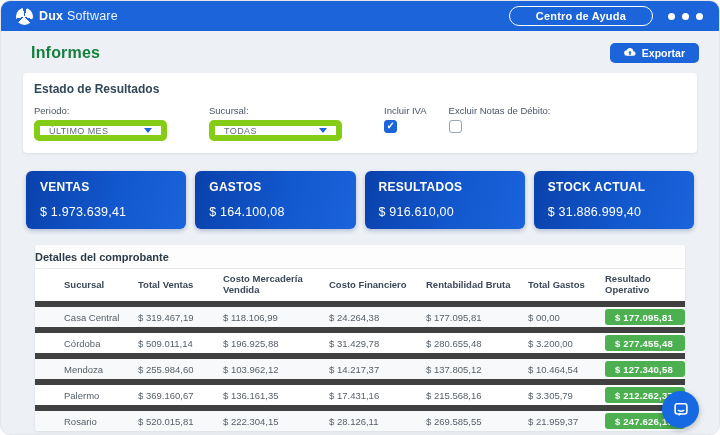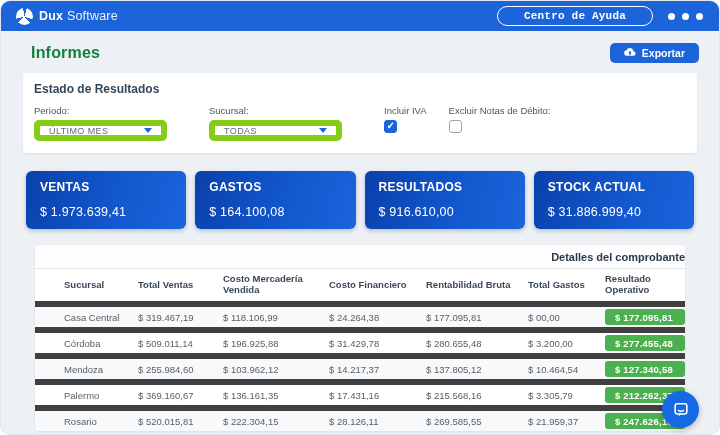--- a/index.html
+++ b/index.html
@@ -12,21 +12,21 @@
   .topbar { height:30px; background:#1b64d9; display:flex; align-items:center;
             justify-content:space-between; padding:0 16px 0 15px; }
   .brand { display:flex; align-items:center; gap:6px; }
   .logo-mark { width:17px; height:17px; border-radius:50%;
     background:conic-gradient(from 15deg, #ffffff 0 95deg, rgba(255,255,255,0) 95deg 120deg,
                #ffffff 120deg 215deg, rgba(255,255,255,0) 215deg 240deg,
                #ffffff 240deg 335deg, rgba(255,255,255,0) 335deg 360deg); }
   .brand-text { color:#fff; font-size:12.5px; letter-spacing:.2px; }
   .brand-text b { font-weight:700; }
   .brand-text span { font-weight:400; opacity:.92; }
-  .topbar-right { display:flex; align-items:center; gap:15px;font-family:Liberation Mono, monospace; }
+  .topbar-right { display:flex; align-items:center; gap:15px; }
   .help-btn { border:1.5px solid #ffffff; border-radius:11px; color:#fff;
               font-size:11px; font-weight:700; padding:3px 26px; background:transparent;
               cursor:pointer; font-family:inherit; letter-spacing:.2px; }
   .dots { display:flex; gap:7px; }
   .dots i { width:7px; height:7px; border-radius:50%; background:#fff; display:block; }
 
   
   .title-row { display:flex; align-items:center; justify-content:space-between;
                padding:12px 20px 10px 30px; }
   .page-title { font-size:16px; font-weight:700; color:#15803d; letter-spacing:.2px; }
@@ -59,21 +59,21 @@
   .cards { display:flex; gap:9px; margin:18px 25px 16px; }
   .card { flex:1; height:58px; border-radius:6px; padding:9px 14px 10px;
           background:linear-gradient(105deg,#0a41ab 0%, #1257cd 55%, #1b64dc 100%);
           color:#fff; display:flex; flex-direction:column; justify-content:space-between;
           box-shadow:0 2px 4px rgba(10,50,120,.25); cursor:default; }
   .card-label { font-size:12px; font-weight:700; letter-spacing:.3px; }
   .card-value { font-size:12.5px; font-weight:400; letter-spacing:.2px; }
 
   
   .table-panel { margin:10px 34px 0; overflow:hidden; border-radius:3px; }
-  .table-title { text-align:right; font-size:11px; font-weight:700; color:#2d3a48;
+  .table-title { text-align:left; font-size:11px; font-weight:700; color:#2d3a48;
                  padding:6px 0 5px; background:#fdfdfd; border-bottom:1px solid #e6e8eb; }
   .tgrid { display:grid; grid-template-columns:74px 85px 106px 97px 102px 77px 1fr;
            padding-left:29px; align-items:center; }
   .thead { height:32px; }
   .thead .th { font-size:9.5px; font-weight:700; color:#3c4858; line-height:1.15;
                padding-right:6px; }
   .trow { height:26px; border-top:6px solid #404040; }
   .trow:nth-child(odd) { background:#f8f9fa; }
   .trow:nth-child(even) { background:#ffffff; }
   .td { font-size:9.5px; color:#57606a; padding-right:6px; white-space:nowrap; }

